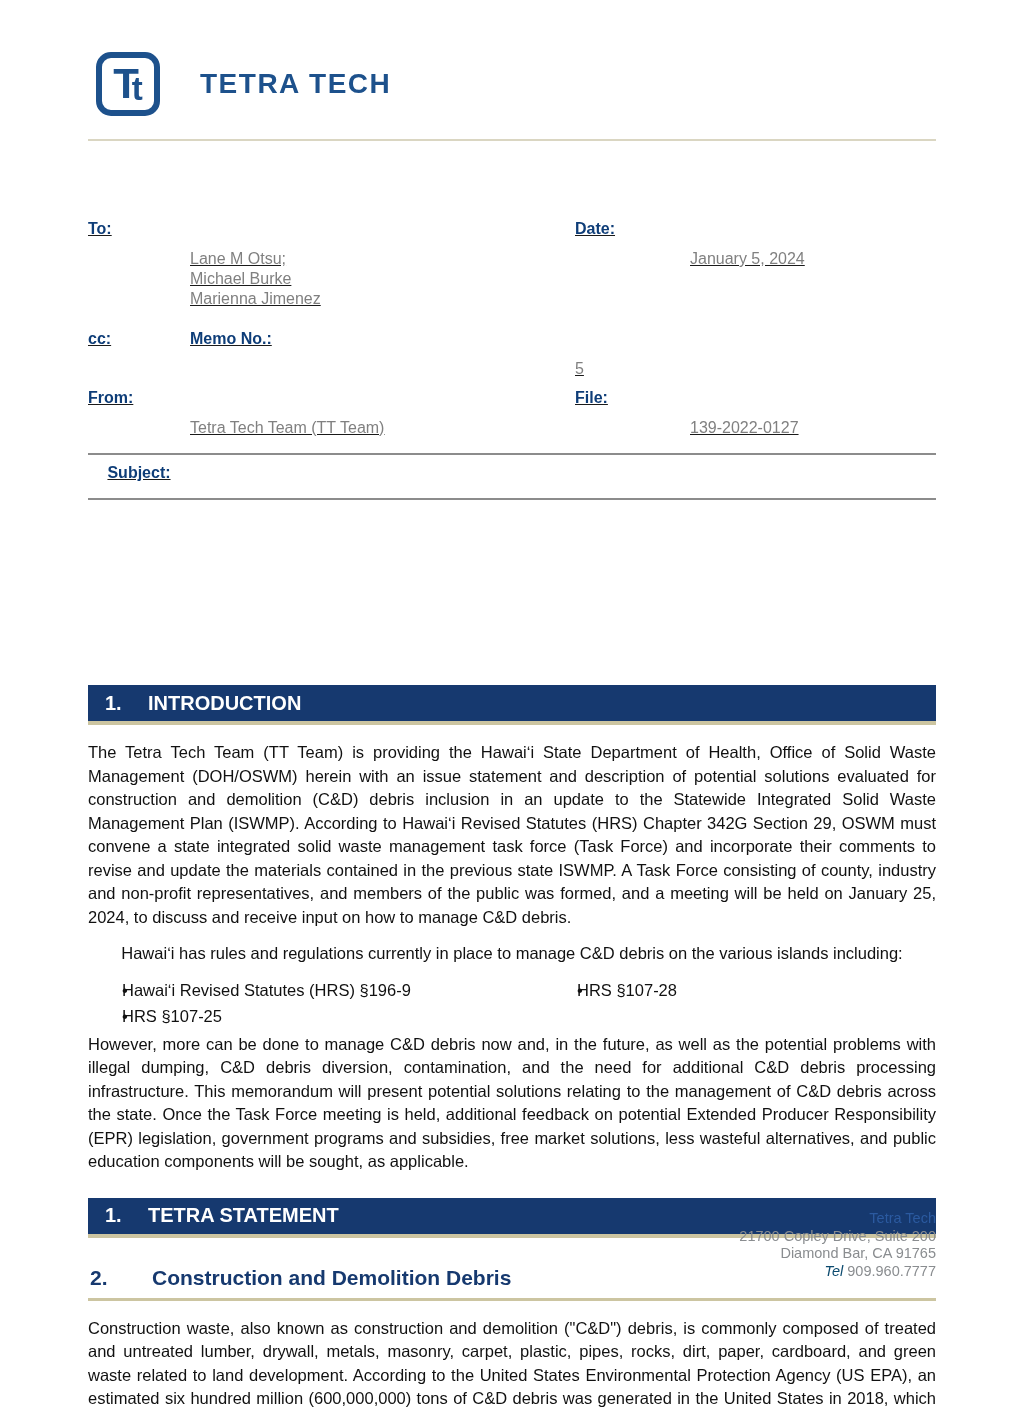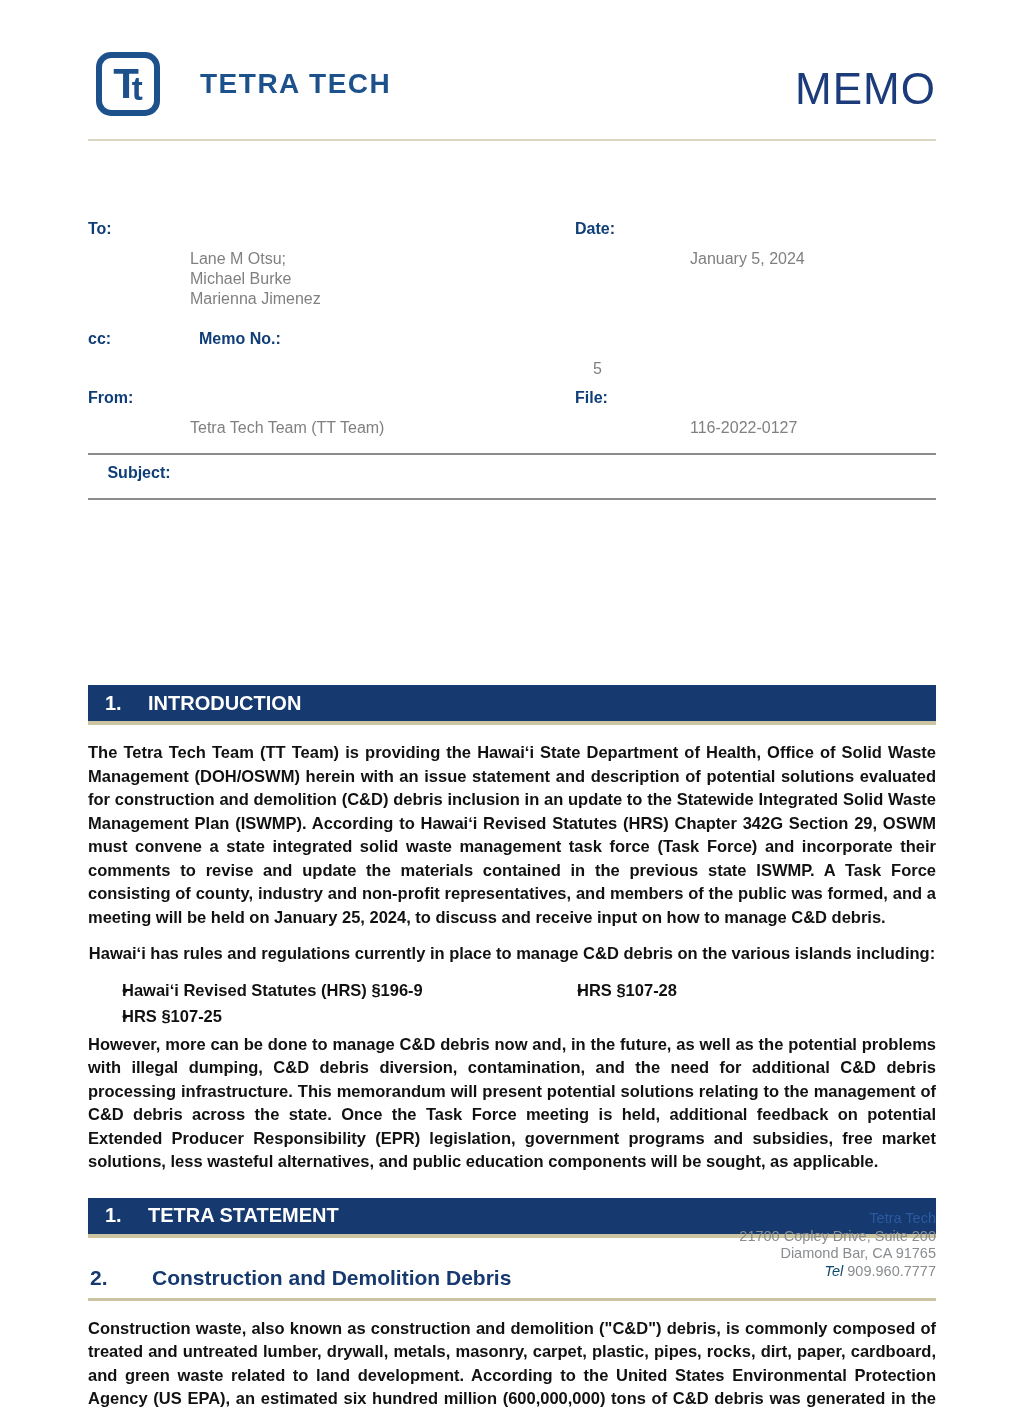--- a/index.html
+++ b/index.html
@@ -31,42 +31,42 @@
   .memo-title {
     position:absolute; right:88px; top:64px;
     font-size:44px; letter-spacing:1px;
     color:#1b3b7a;
   }
   .header-rule {
     position:absolute; left:88px; top:139px;
     width:848px; height:2px; background:#dad6c2;
   }
   
-  .meta { position:absolute; left:88px; top:220px; width:848px; font-size:16px; }
+  .meta { position:absolute; left:88px; top:220px; width:848px; font-size:16px;text-decoration:underline; }
   .meta-row { display:grid; grid-template-columns:102px 385px 115px 1fr; align-items:start; }
   .meta-label { color:#0e3d78; font-weight:bold; }
   .meta-value { color:#808080; line-height:20px;margin-top:29px; }
   .row-to { margin-bottom:21px; }
-  .row-cc { margin-bottom:10px;gap:9px; }
+  .row-cc { margin-bottom:10px; }
   .meta-hr { height:2px; background:#8c8c8c; margin-top:15px; }
   .subject-row { display:grid; grid-template-columns:102px 1fr; padding:9px 0 16px 0;text-align:center; }
   
   .section-bar {
     margin:0 88px; height:40px;
     background:#16396f;
     border-bottom:4px solid #ccc5a1;
     display:flex; align-items:center;
     color:#ffffff; font-weight:bold; font-size:20px;
     padding-left:17px;
   }
   .bar-num { width:43px; }
   .bar1 { margin-top:30px; }
   .bar2 { margin-top:24px; }
   
-  .body-block { margin:16px 88px;font-weight:bold; }
+  .body-block { margin:16px 88px; }
   .para {
     font-size:16.5px; line-height:23.5px;
     text-align:justify; color:#111111;
   }
   .p-intro   { margin-top:14px; }
   .p-rules   { margin-top:13px; text-align:center; }
   .p-however { margin-top:5px; }
   .p-cdd     { margin-top:15px; }
   .bullets {
     margin-top:13px;
@@ -97,21 +97,20 @@
 </head>
 <body>
 
 <div class="page">
 
   <div class="logo-box">
     <span class="logo-T">T</span>
     <span class="logo-t">t</span>
   </div>
   <div class="brand">TETRA TECH</div>
-  <div class="memo-title">MEMO</div>
   <div class="header-rule"></div>
 
   <div class="meta">
 
     <div class="meta-row row-to">
       <div class="meta-label">To:</div>
       <div class="meta-value">
         <div>Lane M Otsu;</div>
         <div>Michael Burke</div>
         <div>Marienna Jimenez</div>
@@ -123,21 +122,21 @@
     <div class="meta-row row-cc">
       <div class="meta-label">cc:</div>
       <div class="meta-label">Memo No.:</div>
       <div class="meta-value">5</div>
     </div>
 
     <div class="meta-row">
       <div class="meta-label">From:</div>
       <div class="meta-value">Tetra Tech Team (TT Team)</div>
       <div class="meta-label">File:</div>
-      <div class="meta-value">116-2022-0127</div>
+      <div class="meta-value">139-2022-0127</div>
     </div>
 
     <div class="meta-hr"></div>
 
     <div class="subject-row">
       <div class="meta-label">Subject:</div>
     </div>
 
     <div class="meta-hr" style="margin-top:0;"></div>
   </div>

